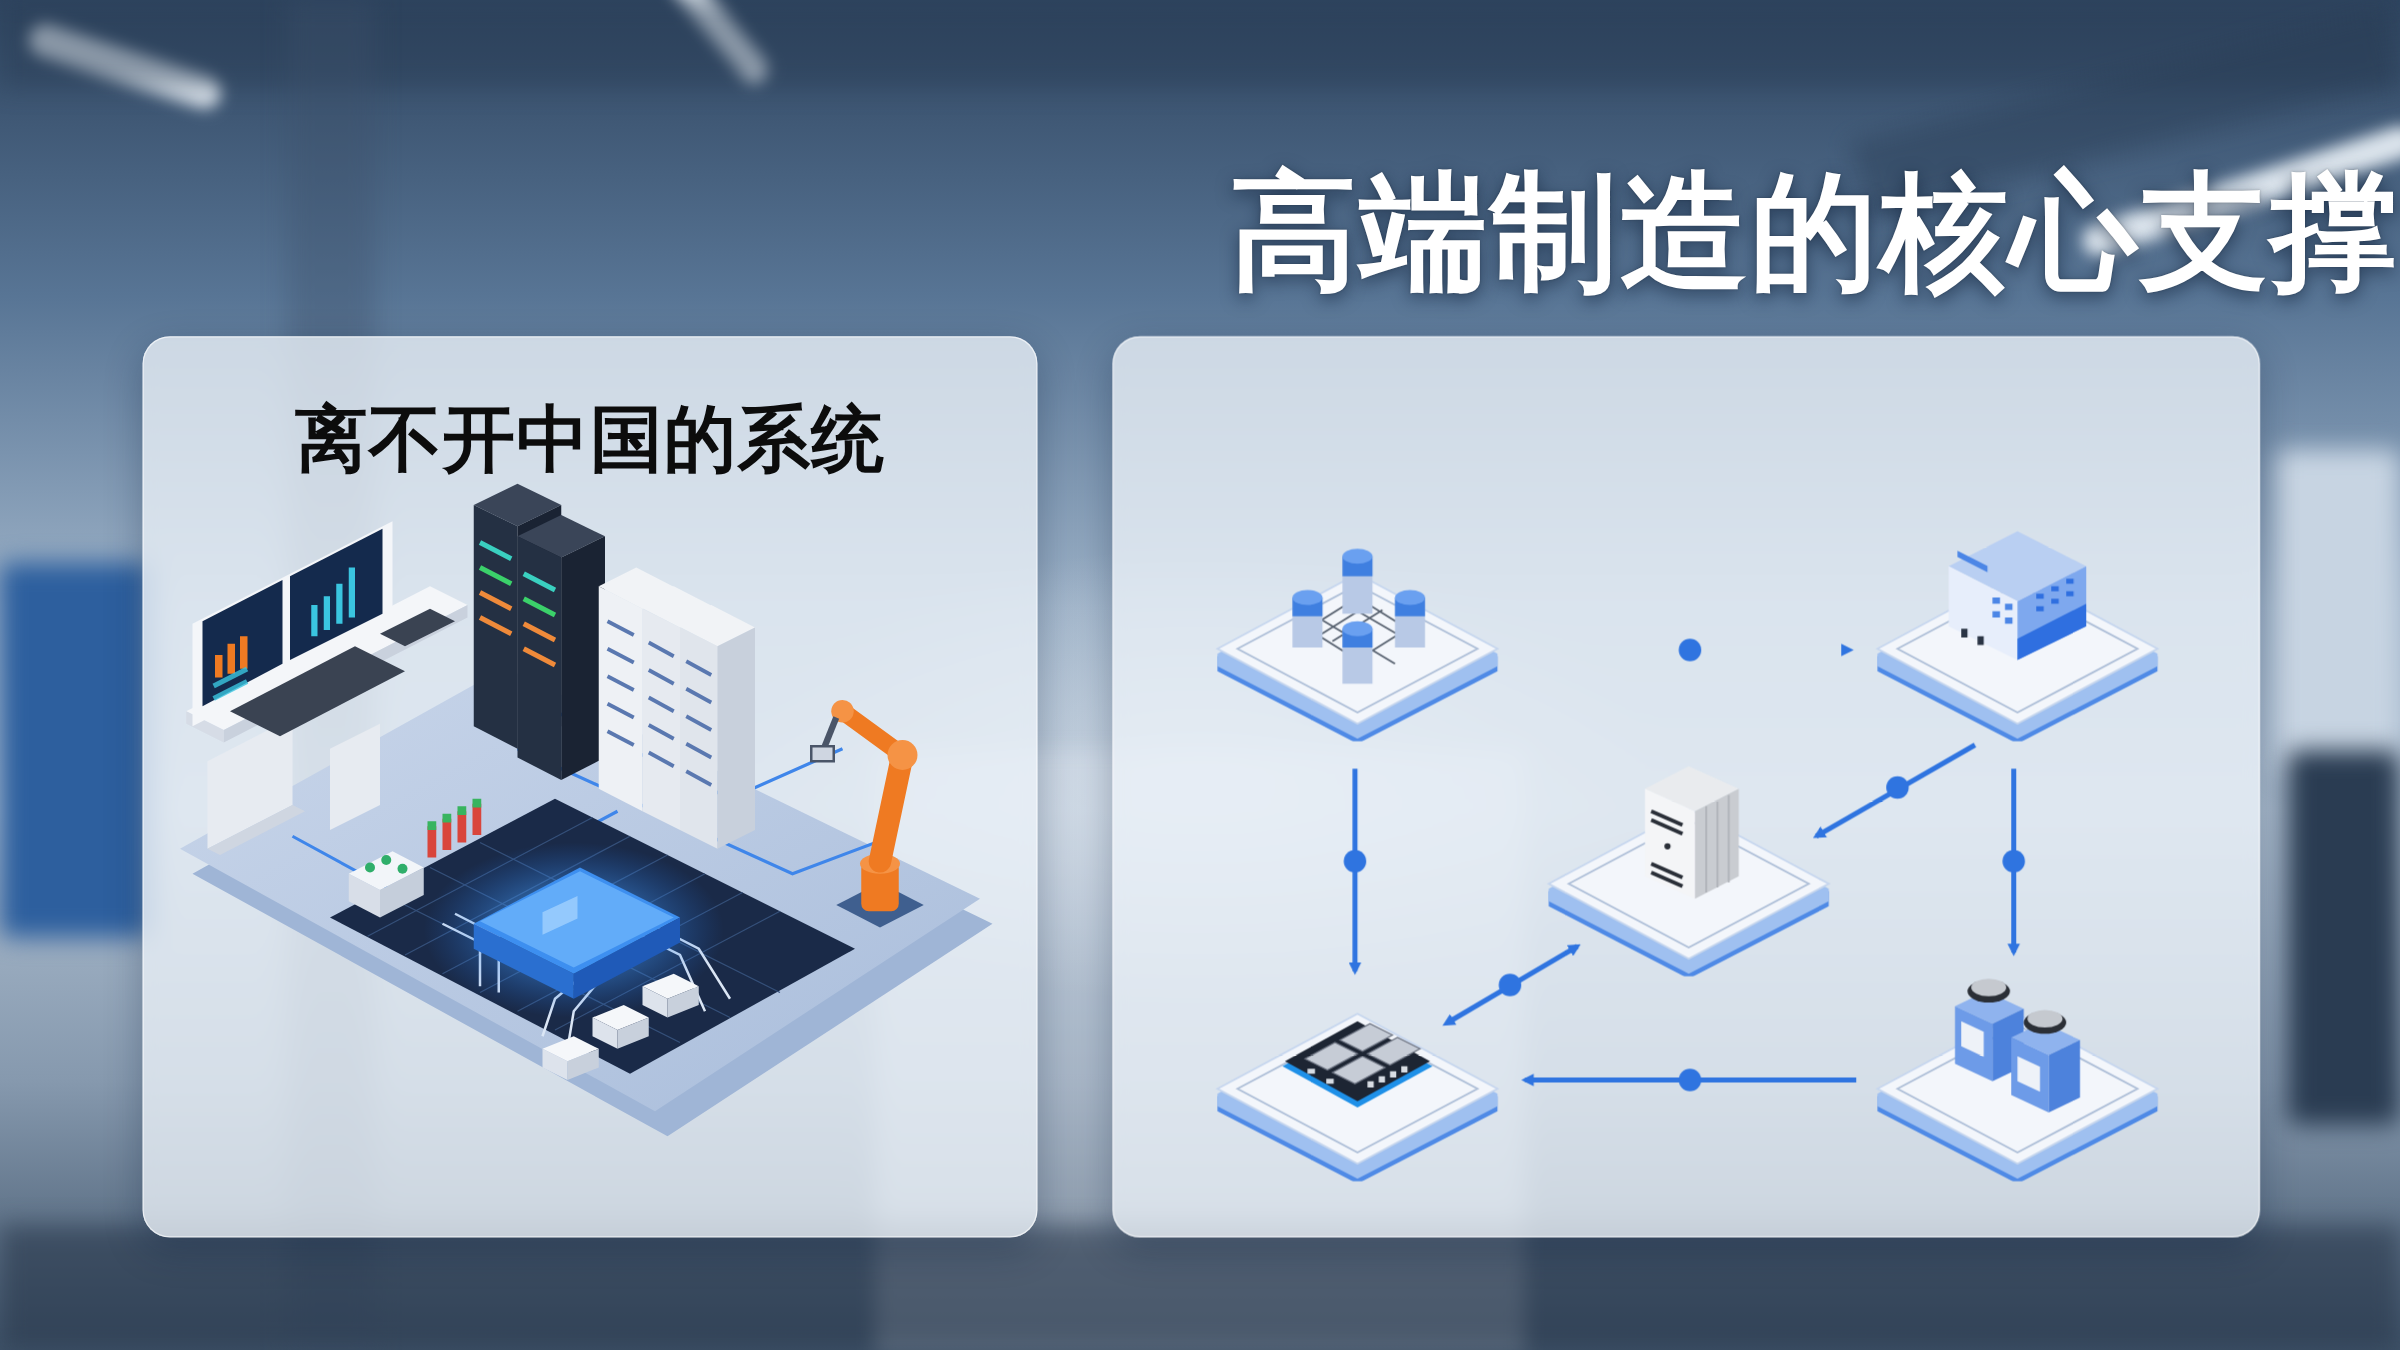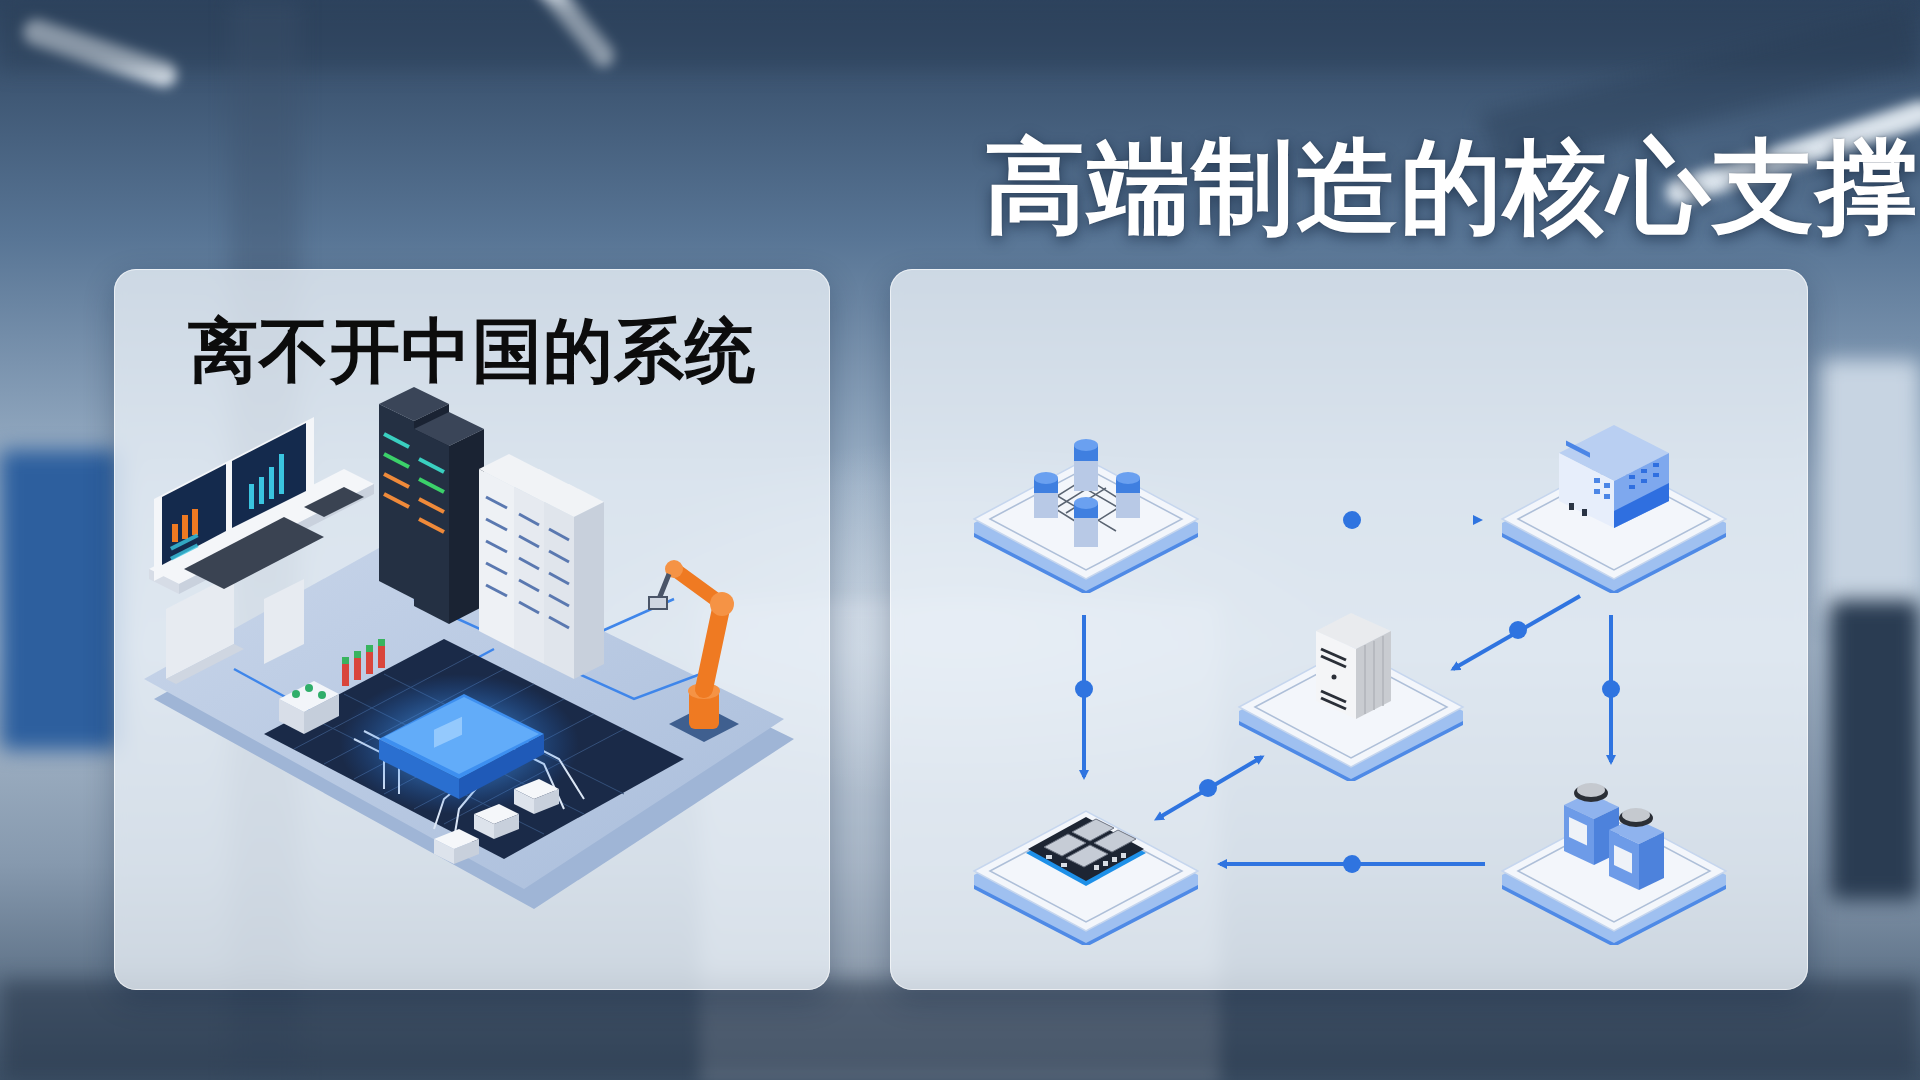--- a/index.html
+++ b/index.html
@@ -28,21 +28,21 @@
   .panel {
     position:absolute; top:269px; height:721px; border-radius:22px;
     background:rgba(236,242,248,0.78);
     box-shadow: 0 10px 30px rgba(10,30,60,0.30), inset 0 0 0 1px rgba(255,255,255,0.6);
     backdrop-filter: blur(6px);
   }
   .panel-left { left:114px; width:716px; }
   .panel-right { left:890px; width:918px; }
   .panel h2 {
     position:absolute; left:0; right:0; top:42px; margin:0; text-align:center;
-    font-size:70px; font-weight:bold; color:#0c0c0c; line-height:80px; letter-spacing:1px;
+    font-size:58px; font-weight:bold; color:#0c0c0c; line-height:80px; letter-spacing:1px;
   }
   .scene { position:absolute; left:0; top:0; }
 </style>
 </head>
 <body>
 
 <div class="bg">
   <div class="light" style="left:20px;top:40px;width:160px;height:26px;transform:rotate(18deg);"></div>
   <div class="light" style="left:520px;top:10px;width:110px;height:22px;transform:rotate(50deg);"></div>
   <div class="light" style="left:1660px;top:140px;width:280px;height:26px;transform:rotate(-18deg);"></div>

